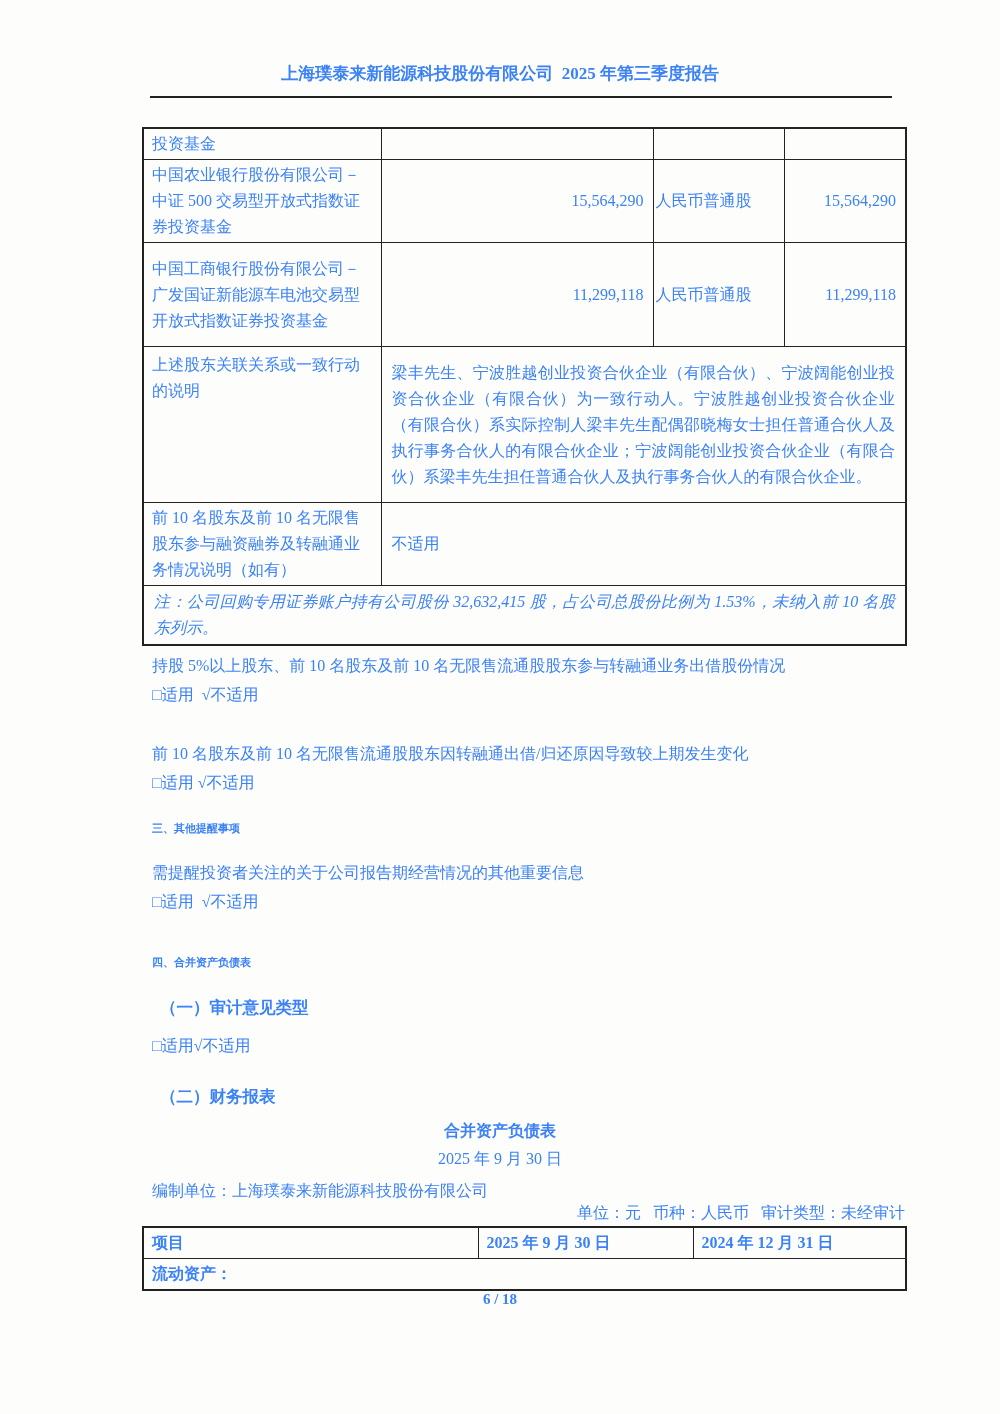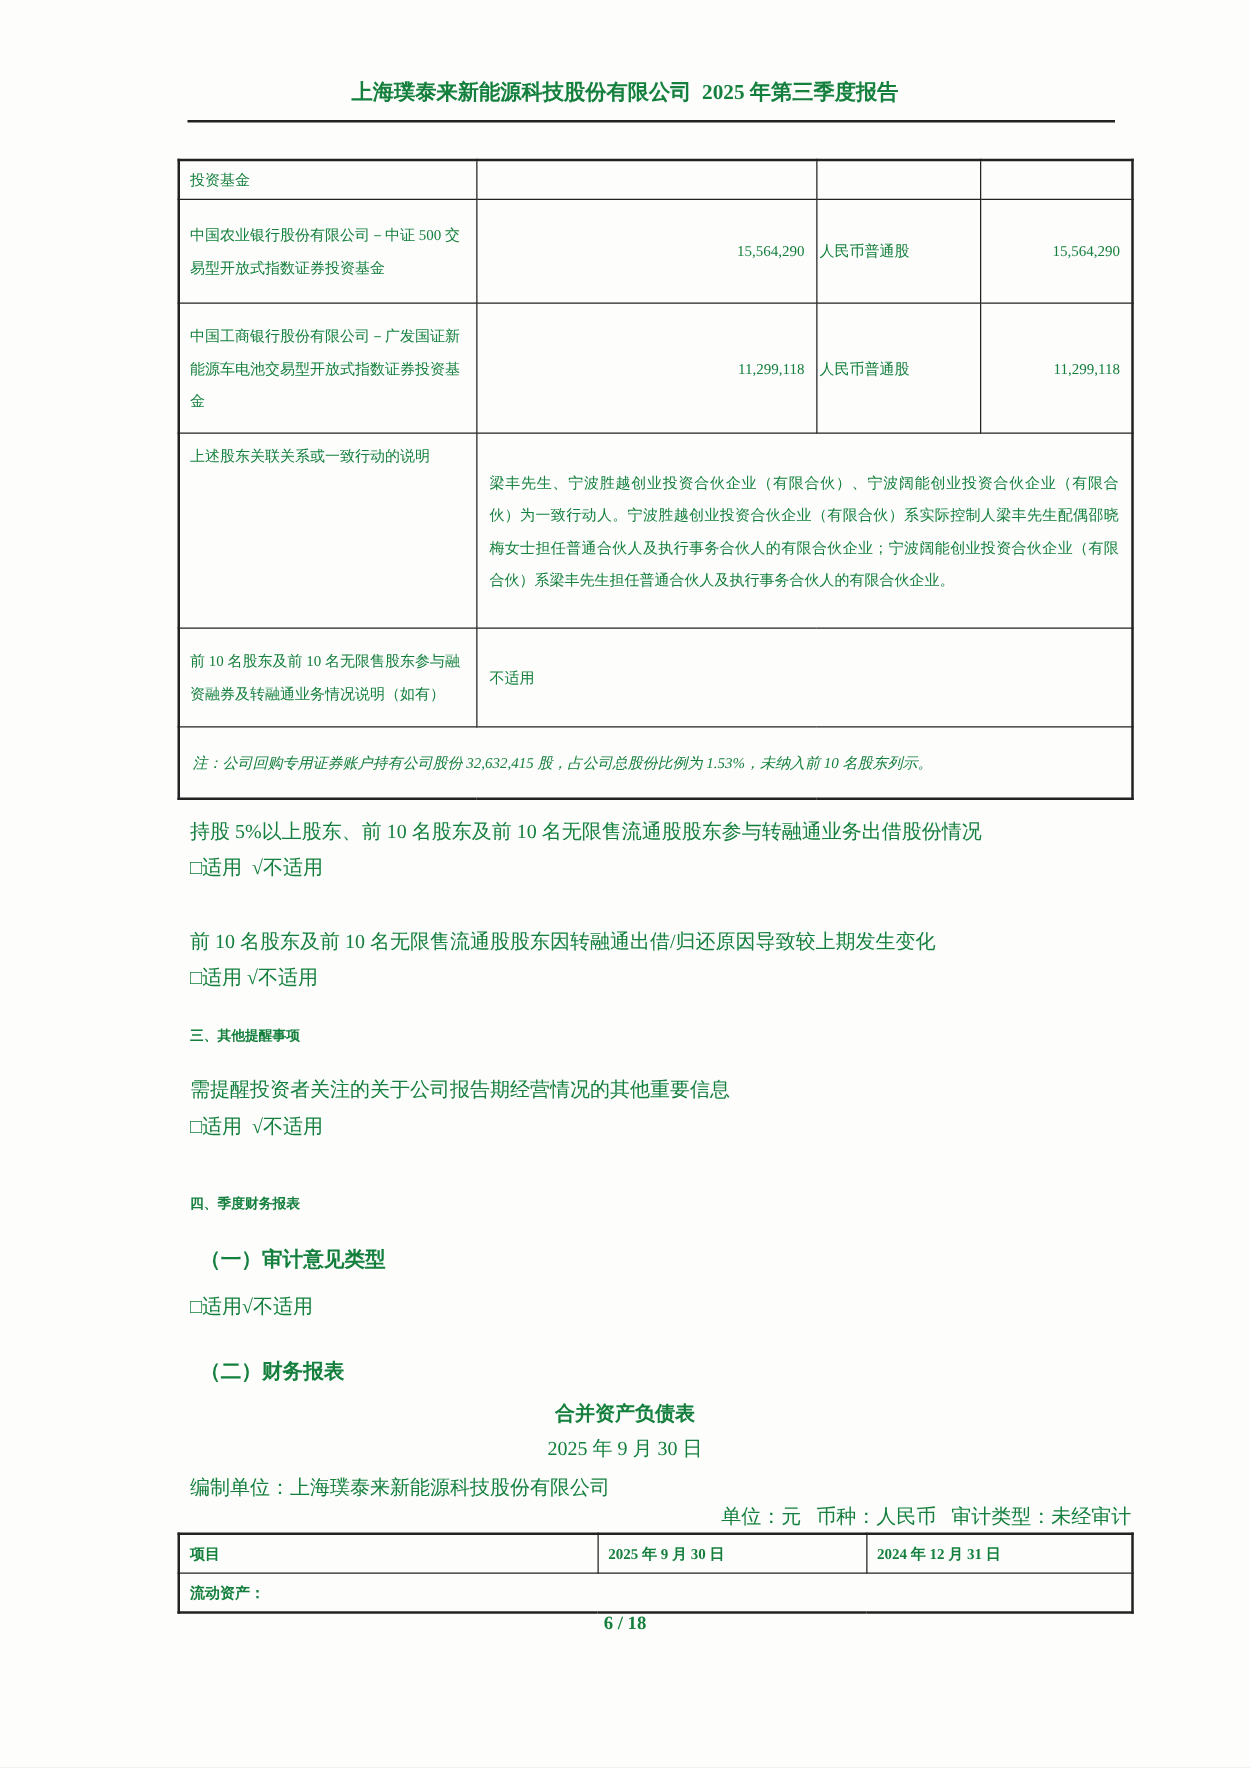--- a/index.html
+++ b/index.html
@@ -1,38 +1,38 @@
 <!DOCTYPE html>
 <html><head>
 <meta charset="utf-8">
 <style>
   html, body { margin: 0; padding: 0; background: #e8e8e8; }
   .page {
     position: relative;
     width: 1000px; height: 1414px;
     margin: 0 auto;
     background: #fdfdfc;
-    color: #15803d;
+    color: #3b82f6;
     font-family: "Liberation Serif", "DejaVu Serif", serif;
     font-size: 16px;
     overflow: hidden;
   }
   .abs { position: absolute; }
   .doc-title {
     top: 62px; left: 0; width: 100%;
     text-align: center; font-weight: bold; font-size: 17px;
     white-space: pre-wrap;
   }
   .title-rule {
     top: 96px; left: 150px; width: 742px; height: 0;
     border-top: 2px solid #222;
   }
   table.grid {
     border-collapse: collapse; table-layout: fixed;
-    font-size: 12px; line-height: 26px;
+    font-size: 16px; line-height: 26px;
   }
   table.grid td { border: 1px solid #222; padding: 2px 8px; vertical-align: middle; overflow: hidden; }
   #shareholder-table { top: 127px; left: 142px; width: 763px; border: 2px solid #222; }
   #shareholder-table td.lbl { text-align: left; }
   #shareholder-table td.num { text-align: right; padding-right: 9px; }
   #shareholder-table td.ctr { padding: 2px 2px; }
   #shareholder-table td.desc { text-align: justify; padding: 4px 10px; }
   #shareholder-table td.vtop { vertical-align: top; padding-top: 5px; }
   #shareholder-table td.note-cell { text-align: justify; padding: 3px 10px; font-style: italic; }
   .para { left: 152px; width: 746px; line-height: 29px; text-align: left; }
@@ -108,21 +108,21 @@
     <div>前 10 名股东及前 10 名无限售流通股股东因转融通出借/归还原因导致较上期发生变化</div>
     <div class="app">□适用 √不适用</div>
   </div>
 
   <div class="abs h-bold" style="top:821px">三、其他提醒事项</div>
   <div class="abs para" style="top:858px">
     <div>需提醒投资者关注的关于公司报告期经营情况的其他重要信息</div>
     <div class="app">□适用  √不适用</div>
   </div>
 
-  <div class="abs h-bold" style="top:955px">四、季度财务报表</div>
+  <div class="abs h-bold" style="top:955px">四、合并资产负债表</div>
   <div class="abs h-sub" style="top:997px">（一）审计意见类型</div>
   <div class="abs para app" style="top:1031px">□适用√不适用</div>
   <div class="abs h-sub" style="top:1086px">（二）财务报表</div>
 
   <div class="abs center-line bold" style="top:1121px">合并资产负债表</div>
   <div class="abs center-line" style="top:1149px">2025 年 9 月 30 日</div>
   <div class="abs para" style="top:1176px">编制单位：上海璞泰来新能源科技股份有限公司</div>
   <div class="abs unit-line" style="top:1203px">单位：元   币种：人民币   审计类型：未经审计</div>
 
   <table class="grid abs" id="balance-table">

